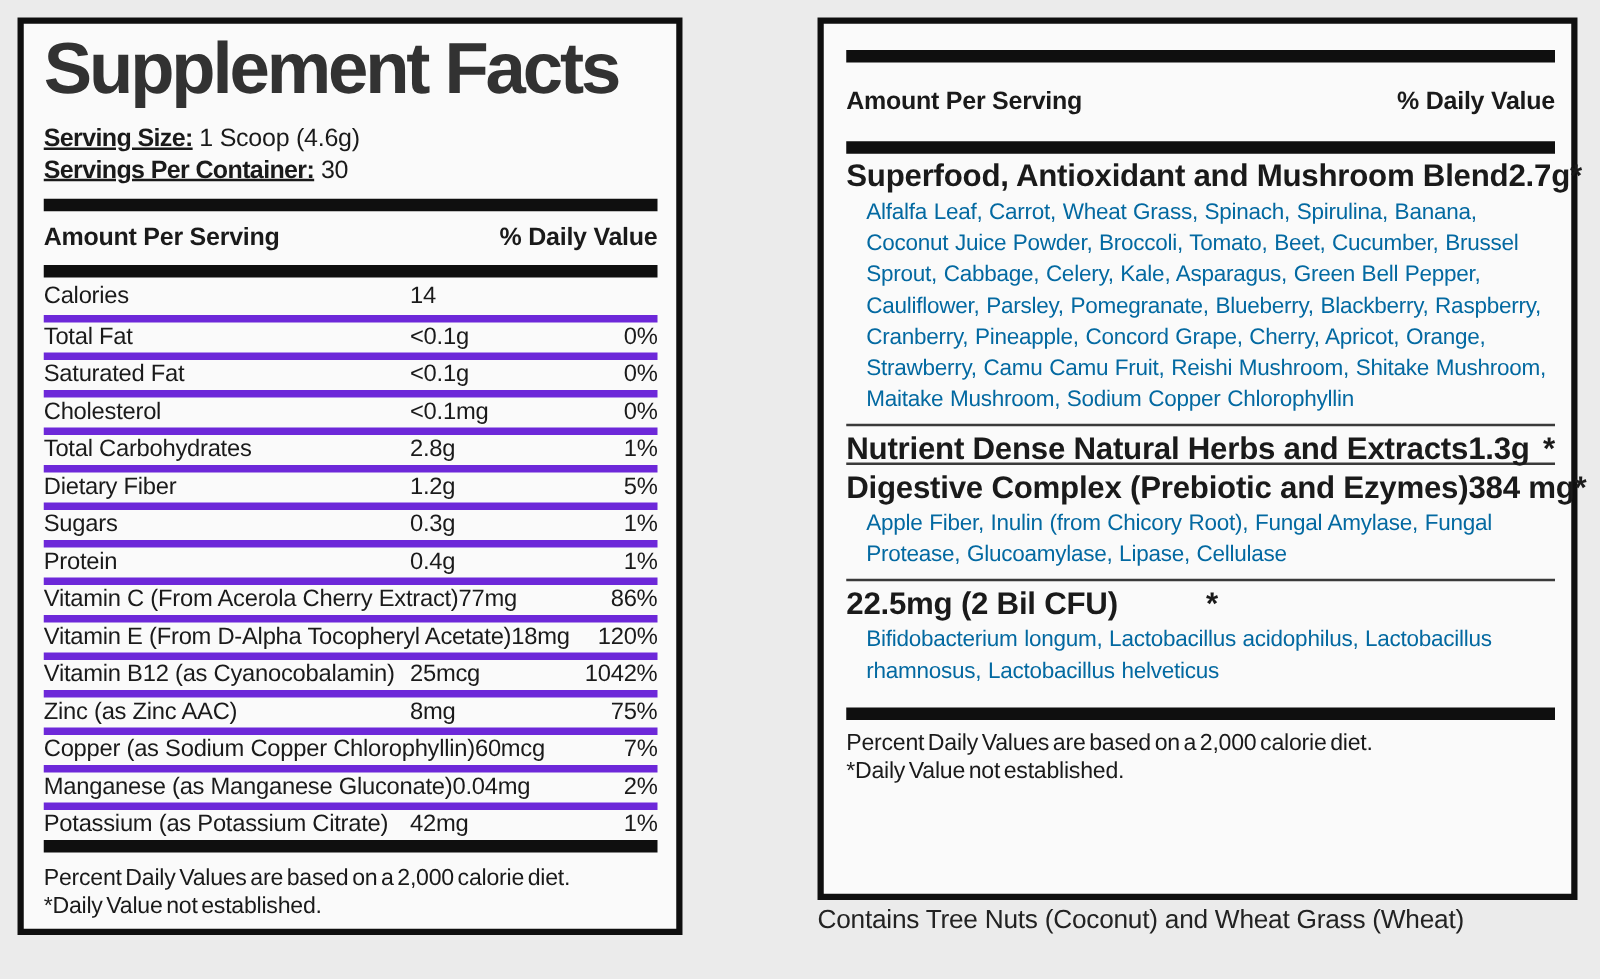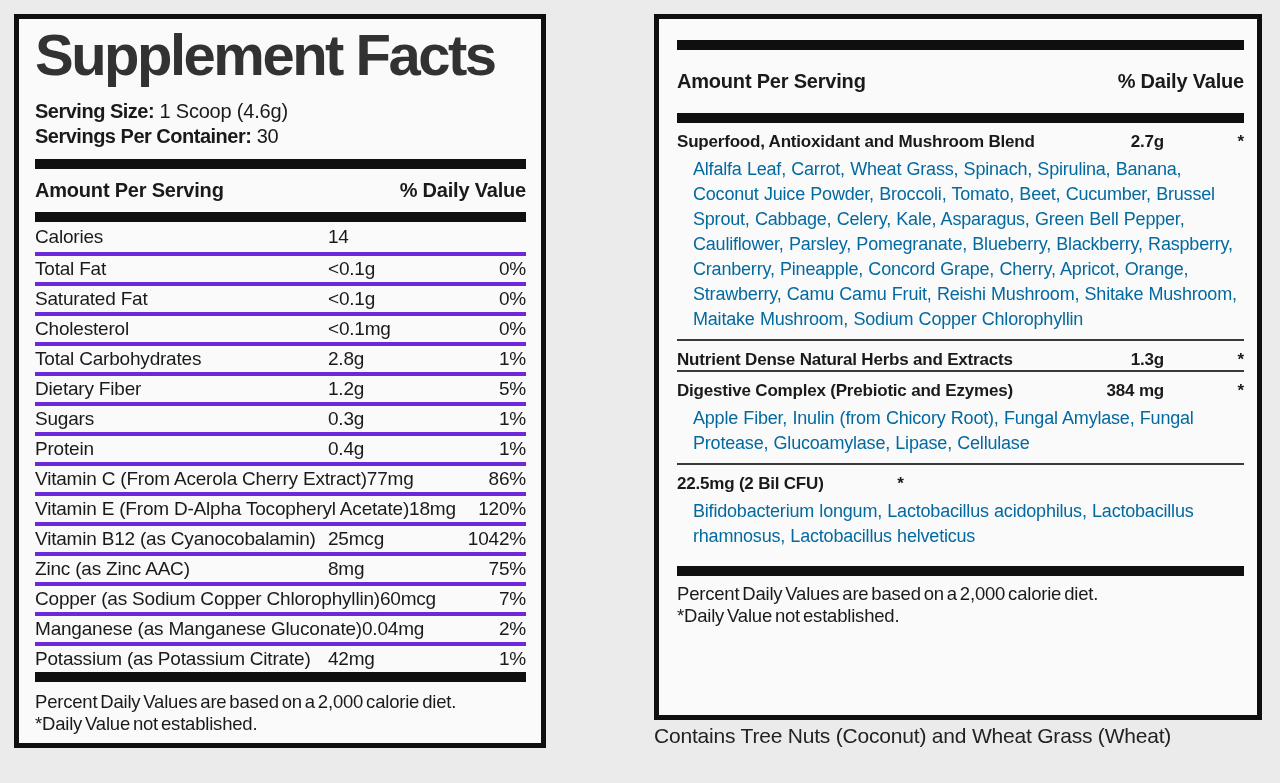--- a/index.html
+++ b/index.html
@@ -27,50 +27,50 @@
     font-size:58px;
     font-weight:bold;
     letter-spacing:-2.5px;
     line-height:60px;
     color:#323232;
     margin-top:6px;
     white-space:nowrap;
   }
   .serving-block { margin-top:14px; }
   .serving-line  { font-size:20px; line-height:25px; }
-  .serving-line b { letter-spacing:-0.5px; }
+  .serving-line b { letter-spacing:-0.5px;text-decoration:underline; }
   .bar-top { margin-top:10px; }
 
   .col-hdr {
     display:flex; justify-content:space-between; align-items:center;
     font-weight:bold; font-size:20px; height:43px;
   }
   .nrow {
     display:flex; align-items:center;
     height:30px; font-size:19px;
-    border-top:4px solid #6d28d9;
+    border-top:6px solid #6d28d9;
   }
   .nrow:first-child { border-top:none; }
   .nrow .lbl { flex:1; white-space:nowrap; }
   .nrow .amt { width:112px; text-align:left; white-space:nowrap; }
   .nrow .pct { width:86px;  text-align:right; white-space:nowrap; }
 
   .footnotes { margin-top:9px; font-size:18.5px; line-height:22px; word-spacing:-2px; }
 
   
   .rp-bar-top { margin-top:21px; }
   .rp-col-hdr {
     display:flex; justify-content:space-between; align-items:center;
     font-weight:bold; font-size:20px; height:63px;
   }
   .sec { border-bottom:2px solid #3a3a3a; }
   .sec:last-child { border-bottom:none; }
   .sec-hdr {
     display:flex; align-items:baseline;
-    font-weight:bold; font-size:17px;
+    font-weight:bold; font-size:25px;
     padding-top:8px; line-height:21px;
   }
   .sec-hdr .name { flex:1; white-space:nowrap; }
   .sec-hdr .amt  { text-align:left; white-space:nowrap; }
   .sec-hdr .star { width:80px; text-align:right; }
   .ing {
     padding:5px 0 7px 16px;
     font-size:18px; line-height:25px;
     color:#0369a1;
     word-spacing:0.5px;

